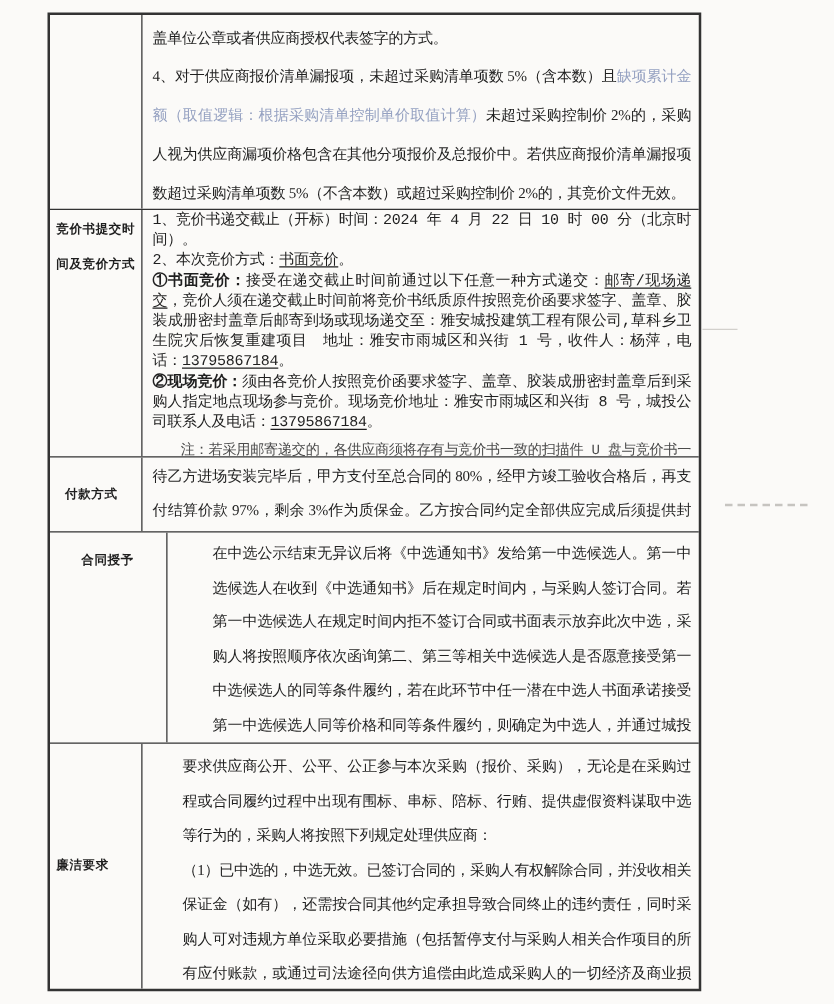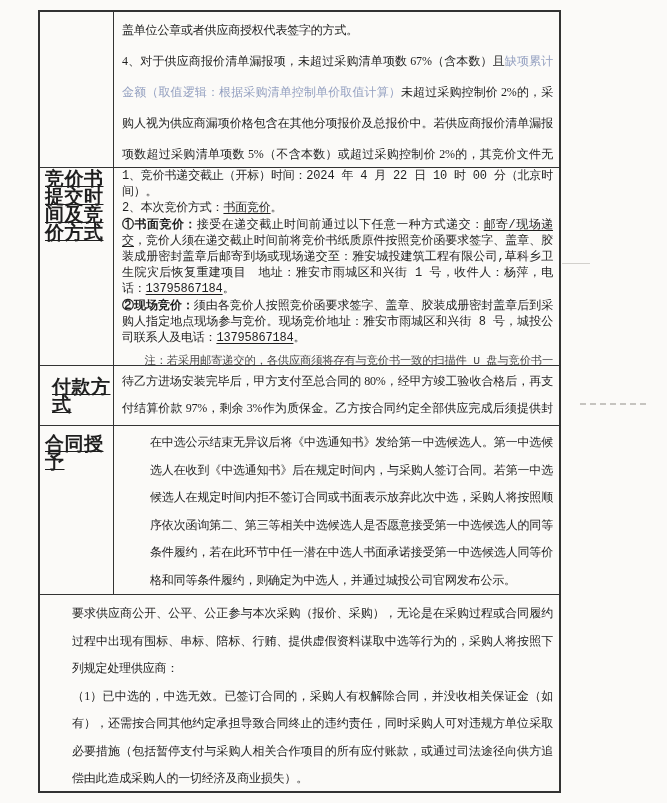--- a/index.html
+++ b/index.html
@@ -13,24 +13,23 @@
   .doc-table{
     position:absolute;left:38px;top:10px;width:523px;height:783px;
     box-sizing:border-box;border:2px solid #333;
     display:flex;flex-direction:column;background:#fbfaf8;
   }
   .t-row{display:flex;box-sizing:border-box;overflow:hidden;}
   .t-row + .t-row{border-top:1.5px solid #333;}
   .cell-h{
     width:74px;min-width:74px;box-sizing:border-box;
     border-right:1.5px solid #333;
-    font-weight:bold;font-size:19px;line-height:18px;
+    font-weight:bold;font-size:10px;line-height:28px;
     letter-spacing:0.5px;
     padding:2px 2px 0 5px;
-    text-decoration:underline;
   }
   .cell-c{
     flex:1;box-sizing:border-box;
     padding:0 6px 0 8px;
     text-align:justify;text-justify:inter-character;
     font-size:12px;letter-spacing:-0.2px;
     overflow:hidden;
   }
   .cell-c p{margin:0;}
   
@@ -43,21 +42,21 @@
     font-size:11.3px;line-height:15.6px;color:#4b4b4b;
     text-indent:2em;margin-top:8px;
   }
   .row2{height:60px;}
   .row2 .cell-c{padding-top:2px;}
   .row2 p{line-height:27px;}
   .row2 .cell-h{display:flex;align-items:center;padding-top:0;padding-left:12px;}
   .row3{height:169px;}
   .row3 .cell-c{padding-top:3px;margin-left:28px;}
   .row3 p{line-height:27.5px;}
-  .row3 .cell-h{padding-top:9px;}
+  .row3 .cell-h{padding-top:9px;margin-left:20px;}
   .row4{flex:1;}
   .row4 .cell-c{padding-top:5px;margin-left:24px;}
   .row4 p{line-height:27.5px;}
   .row4 .cell-h{display:flex;align-items:center;padding-top:0;}
   
   .u{text-decoration:underline;text-underline-offset:2px;}
   .light{color:#95a1c1;}
   .b{font-weight:bold;}
   
   .artifact-dashes{
@@ -71,21 +70,21 @@
 </style>
 </head>
 <body>
 
 <div class="doc-table">
 
   <div class="t-row row0">
     <div class="cell-h"></div>
     <div class="cell-c">
         <p><span>盖单位公章或者供应商授权代表签字的方式。</span></p>
-        <p><span>4、对于供应商报价清单漏报项，未超过采购清单项数 67%（含本数）且</span><span class="light">缺项累计金额（取值逻辑：根据采购清单控制单价取值计算）</span><span>未超过采购控制价 2%的，采购人视为供应商漏项价格包含在其他分项报价及总报价中。若供应商报价清单漏报项数超过采购清单项数 5%（不含本数）或超过采购控制价 2%的，其竞价文件无效。</span></p>
+        <p><span>4、对于供应商报价清单漏报项，未超过采购清单项数 5%（含本数）且</span><span class="light">缺项累计金额（取值逻辑：根据采购清单控制单价取值计算）</span><span>未超过采购控制价 2%的，采购人视为供应商漏项价格包含在其他分项报价及总报价中。若供应商报价清单漏报项数超过采购清单项数 5%（不含本数）或超过采购控制价 2%的，其竞价文件无效。</span></p>
       </div>
   </div>
 
   <div class="t-row row1">
     <div class="cell-h">竞价书提交时间及竞价方式</div>
     <div class="cell-c">
         <p><span>1、竞价书递交截止（开标）时间：2024 年 4 月 22 日 10 时 00 分（北京时间）。</span></p>
         <p><span>2、本次竞价方式：</span><span class="u">书面竞价</span><span>。</span></p>
         <p><span class="b">①书面竞价：</span><span>接受在递交截止时间前通过以下任意一种方式递交：</span><span class="u">邮寄/现场递交</span><span>，竞价人须在递交截止时间前将竞价书纸质原件按照竞价函要求签字、盖章、胶装成册密封盖章后邮寄到场或现场递交至：雅安城投建筑工程有限公司,草科乡卫生院灾后恢复重建项目　地址：雅安市雨城区和兴街 1 号，收件人：杨萍，电话：</span><span class="u">13795867184</span><span>。</span></p>
         <p><span class="b">②现场竞价：</span><span>须由各竞价人按照竞价函要求签字、盖章、胶装成册密封盖章后到采购人指定地点现场参与竞价。现场竞价地址：雅安市雨城区和兴街 8 号，城投公司联系人及电话：</span><span class="u">13795867184</span><span>。</span></p>
@@ -101,20 +100,21 @@
   </div>
 
   <div class="t-row row3">
     <div class="cell-h">合同授予</div>
     <div class="cell-c">
         <p><span>在中选公示结束无异议后将《中选通知书》发给第一中选候选人。第一中选候选人在收到《中选通知书》后在规定时间内，与采购人签订合同。若第一中选候选人在规定时间内拒不签订合同或书面表示放弃此次中选，采购人将按照顺序依次函询第二、第三等相关中选候选人是否愿意接受第一中选候选人的同等条件履约，若在此环节中任一潜在中选人书面承诺接受第一中选候选人同等价格和同等条件履约，则确定为中选人，并通过城投公司官网发布公示。</span></p>
       </div>
   </div>
 
   <div class="t-row row4">
+    <div class="cell-h">廉洁要求</div>
     <div class="cell-c">
         <p><span>要求供应商公开、公平、公正参与本次采购（报价、采购），无论是在采购过程或合同履约过程中出现有围标、串标、陪标、行贿、提供虚假资料谋取中选等行为的，采购人将按照下列规定处理供应商：</span></p>
         <p><span>（1）已中选的，中选无效。已签订合同的，采购人有权解除合同，并没收相关保证金（如有），还需按合同其他约定承担导致合同终止的违约责任，同时采购人可对违规方单位采取必要措施（包括暂停支付与采购人相关合作项目的所有应付账款，或通过司法途径向供方追偿由此造成采购人的一切经济及商业损失）。</span></p>
       </div>
   </div>
 
 </div>
 
 <div class="artifact-dashes"></div>
 <div class="artifact-line"></div>

